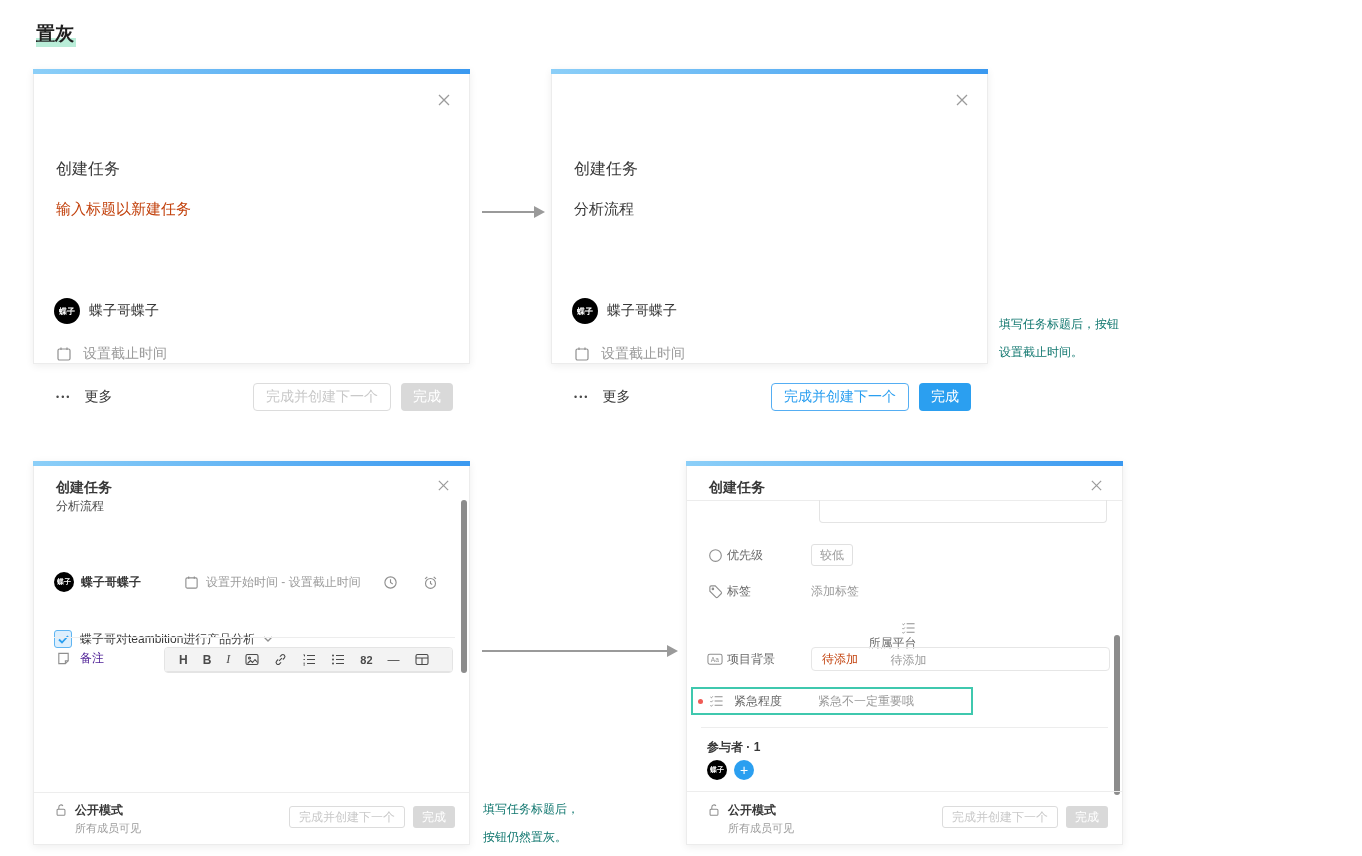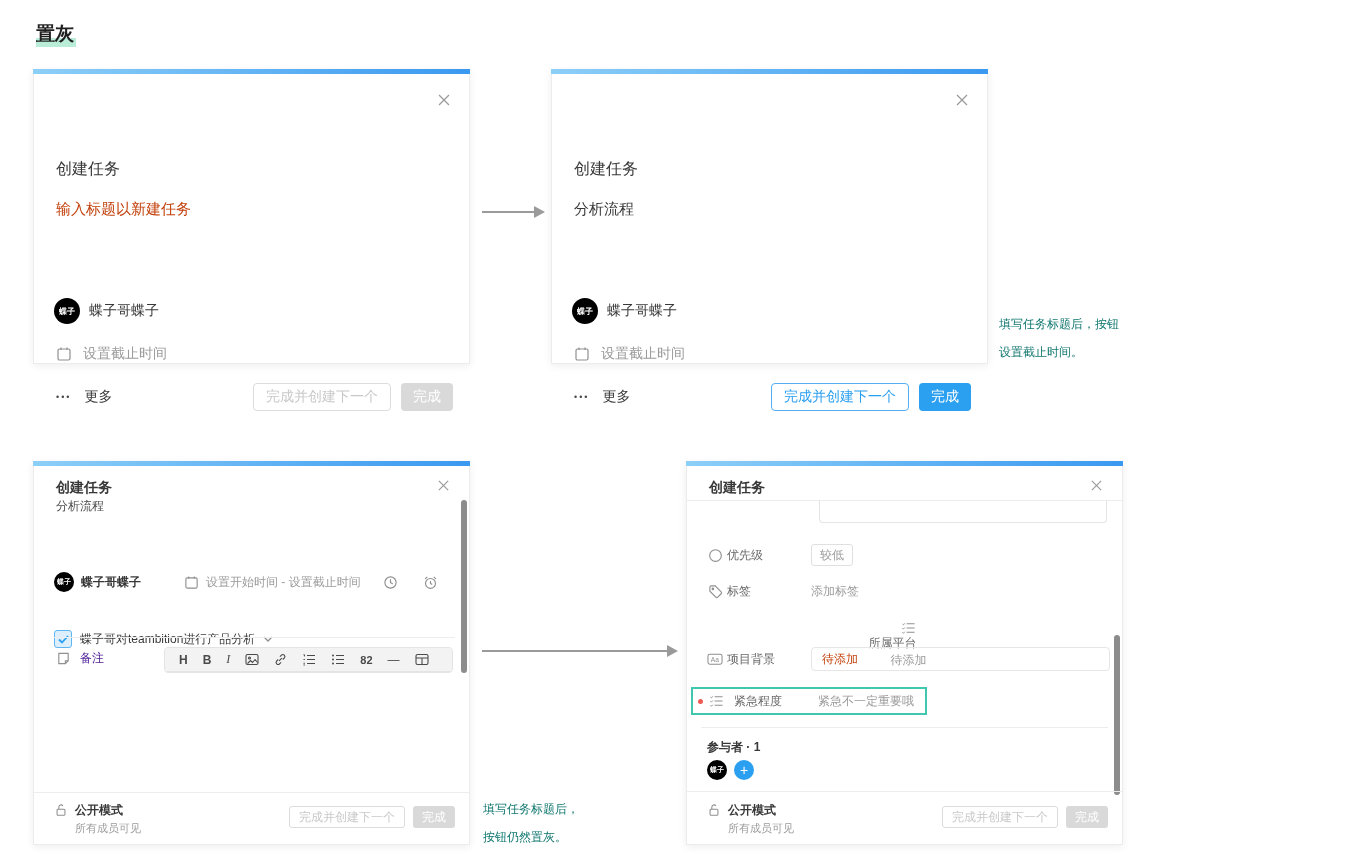--- a/index.html
+++ b/index.html
@@ -349,21 +349,21 @@
       <span class="icon">
         <svg width="16" height="14" viewBox="0 0 17 14" fill="none" stroke="#8f8f8f" stroke-width="1.1">
             <rect x="1" y="2" width="15" height="10.5" rx="2"></rect>
             <text x="4" y="10" font-size="7" fill="#8f8f8f" stroke="none" font-family="Liberation Sans, sans-serif">Aa</text>
           </svg>
       </span>
       <span class="lbl">项目背景</span>
       <span class="inputbox placeholder">待添加</span>
     </div>
 
-    <div class="hl-box" style="left:4px; top:226px; width:236px; height:28px; padding-left:5px;">
+    <div class="hl-box" style="left:4px; top:226px; width:282px; height:28px; padding-left:5px;">
       <span class="req-dot"></span>
       <span style="width:6px;"></span>
       <span>
         <svg width="15" height="14" viewBox="0 0 16 15" fill="none" stroke="#8f8f8f" stroke-width="1.2">
             <path d="M6 3h8.5M6 7.5h8.5M6 12h8.5"></path>
             <path d="M1.5 3.2l1 1L4 2.5M1.5 7.7l1 1L4 7M1.5 12.2l1 1L4 11.5" stroke-width="1"></path>
           </svg>
       </span>
       <span style="width:84px; margin-left:10px; font-size:12px; color:#6a6a6a;">紧急程度</span>
       <span style="font-size:12px; color:#9b9b9b;">紧急不一定重要哦</span>

